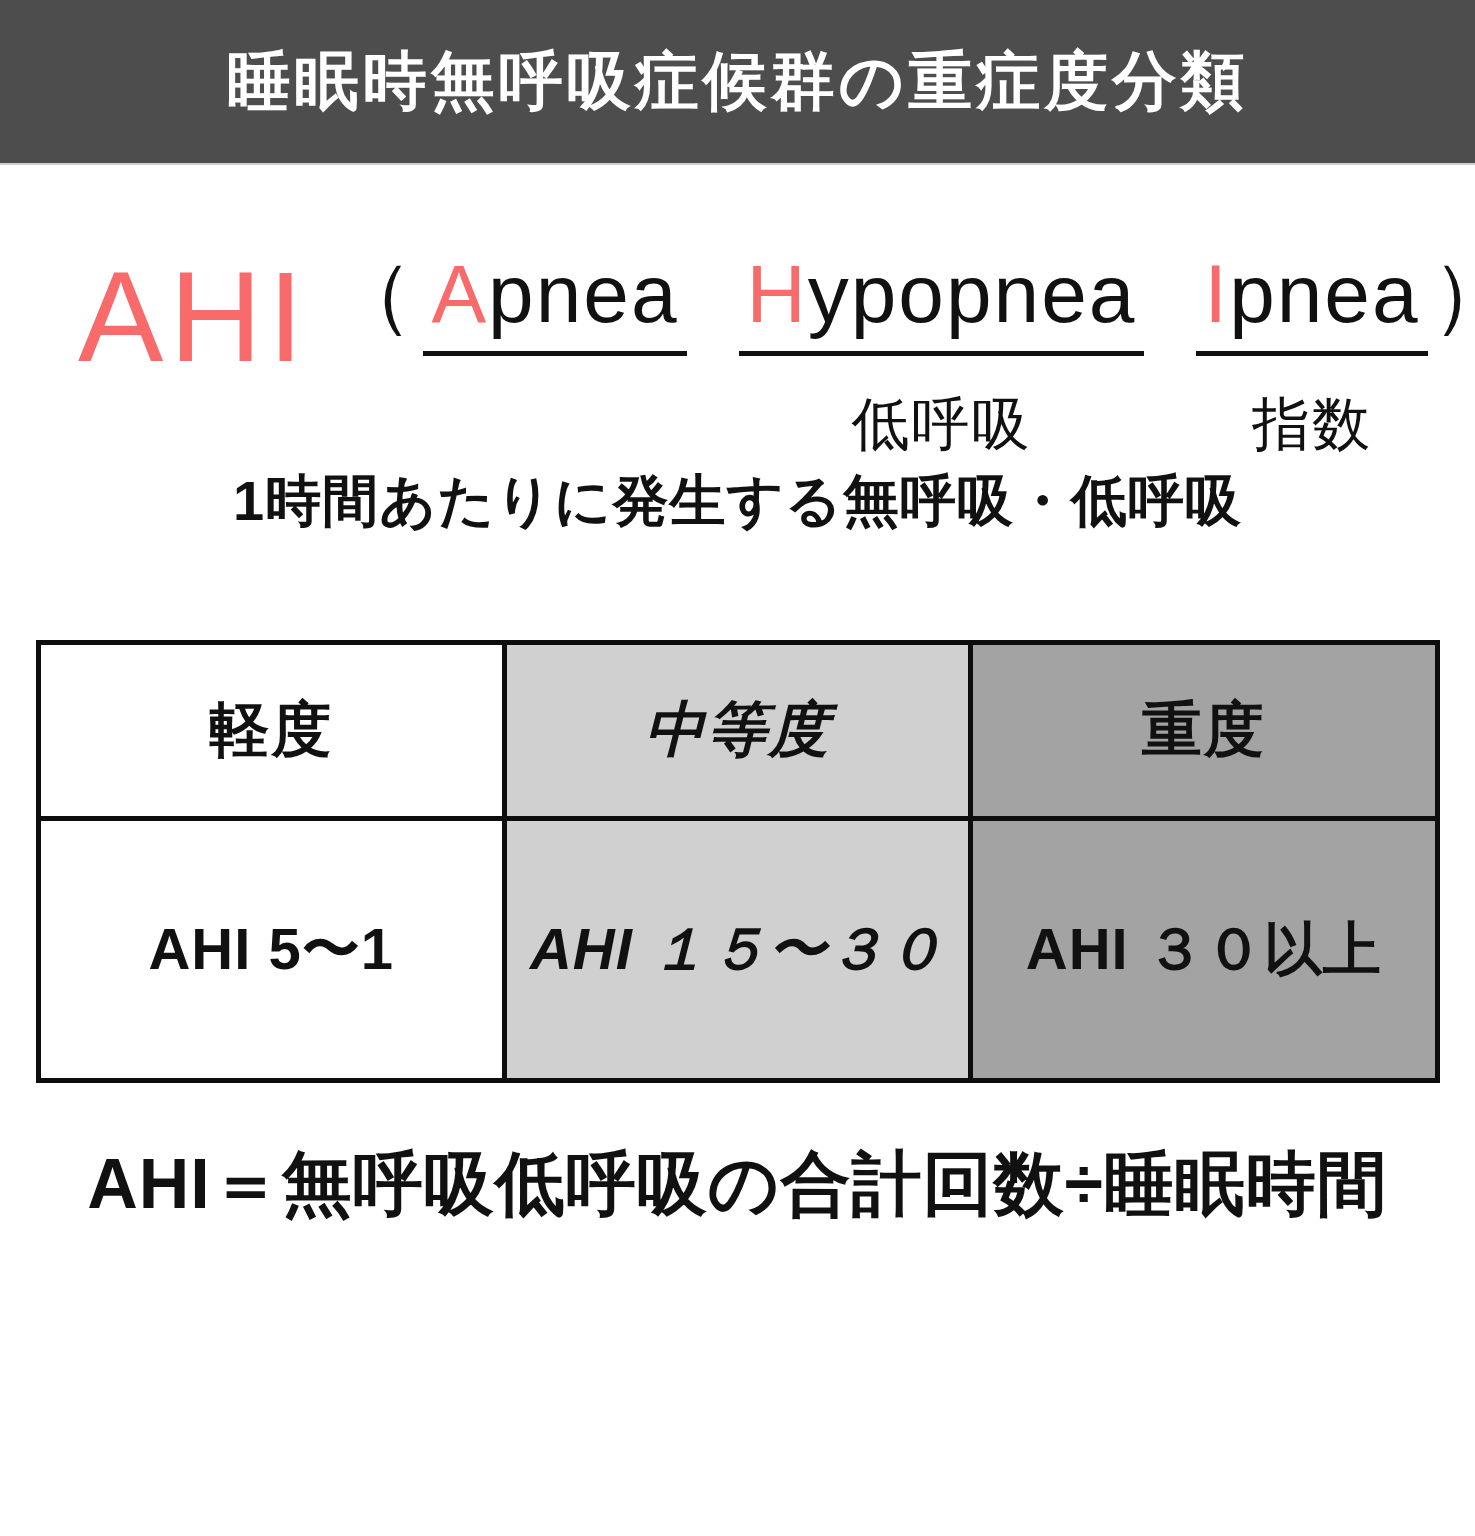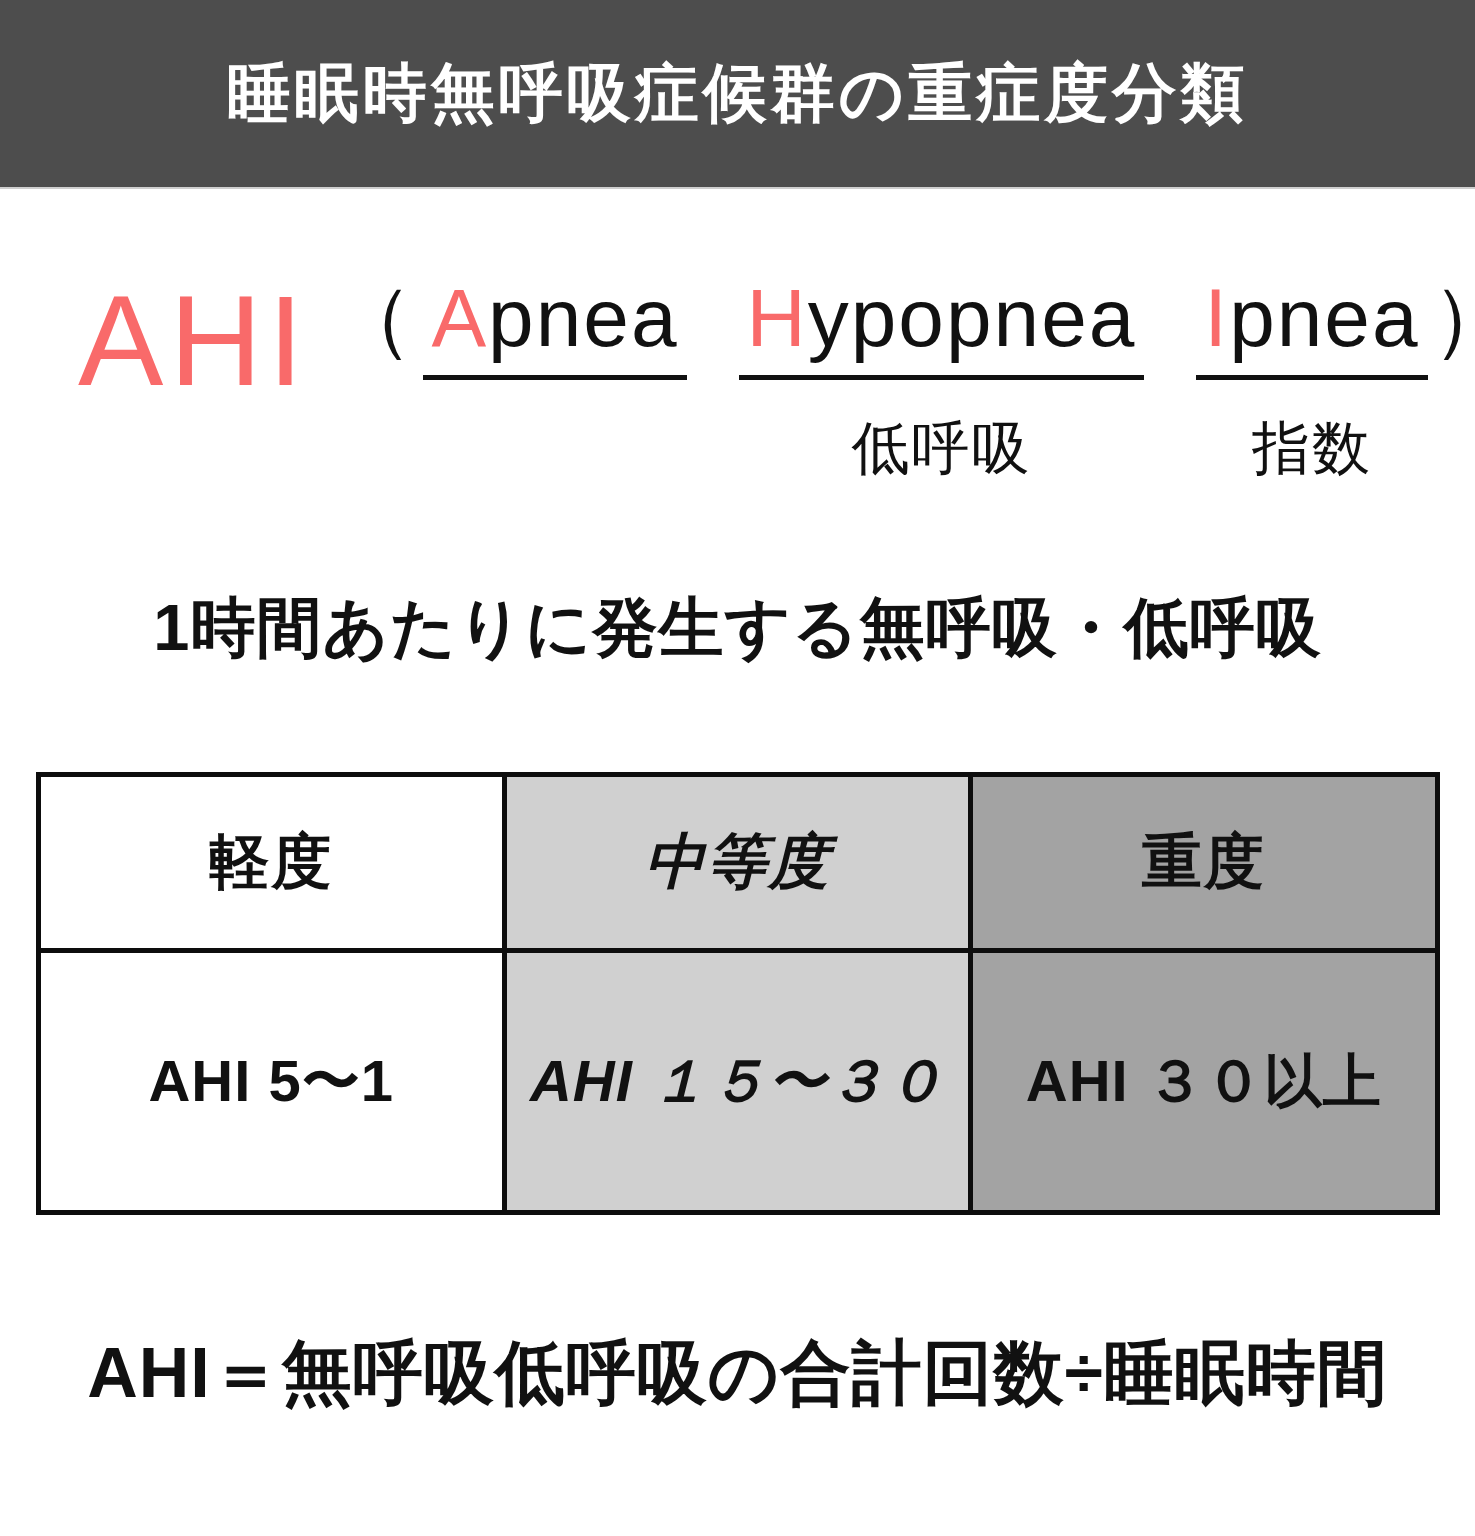--- a/index.html
+++ b/index.html
@@ -18,21 +18,21 @@
   body {
     width: 1475px; height: 1536px;
     background: #ffffff;
     color: var(--text);
     font-family: "Liberation Sans", "DejaVu Sans", sans-serif;
     overflow: hidden;
   }
 
   
   .header-bar {
-    width: 100%; height: 189px;
+    width: 100%; height: 165px;
     background: var(--header-bg);
     display: flex; align-items: center; justify-content: center;
     border-bottom: 2px solid #cfcfcf;
   }
   .header-title {
     color: #ffffff;
     font-size: 64px;
     font-weight: 600;
     letter-spacing: 4px;
     white-space: nowrap;
@@ -80,23 +80,22 @@
     font-size: 58px;
     font-weight: 500;
     margin-top: 30px;
     letter-spacing: 2px;
     white-space: nowrap;
   }
 
   
   .subtitle {
     text-align: center;
-    font-size: 65px;
+    font-size: 56px;
     font-weight: 800;
-    margin-top: 96px;
     letter-spacing: 1px;
     white-space: nowrap;
   }
 
   
   .severity-table {
     width: 1404px;
     margin: 100px auto 12px auto;
     border-collapse: collapse;
     table-layout: fixed;
@@ -120,21 +119,21 @@
   }
   .col-mild     { background: var(--cell-mild); }
   .col-moderate { background: var(--cell-moderate); font-style: italic; }
   .col-severe   { background: var(--cell-severe); }
 
   
   .formula {
     text-align: center;
     font-size: 70px;
     font-weight: 800;
-    margin-top: 112px;
+    margin-top: 55px;
     letter-spacing: 1px;
     white-space: nowrap;
   }
 </style>
 </head>
 <body>
 
 <div class="header-bar">
   <div class="header-title">睡眠時無呼吸症候群の重症度分類</div>
 </div>

